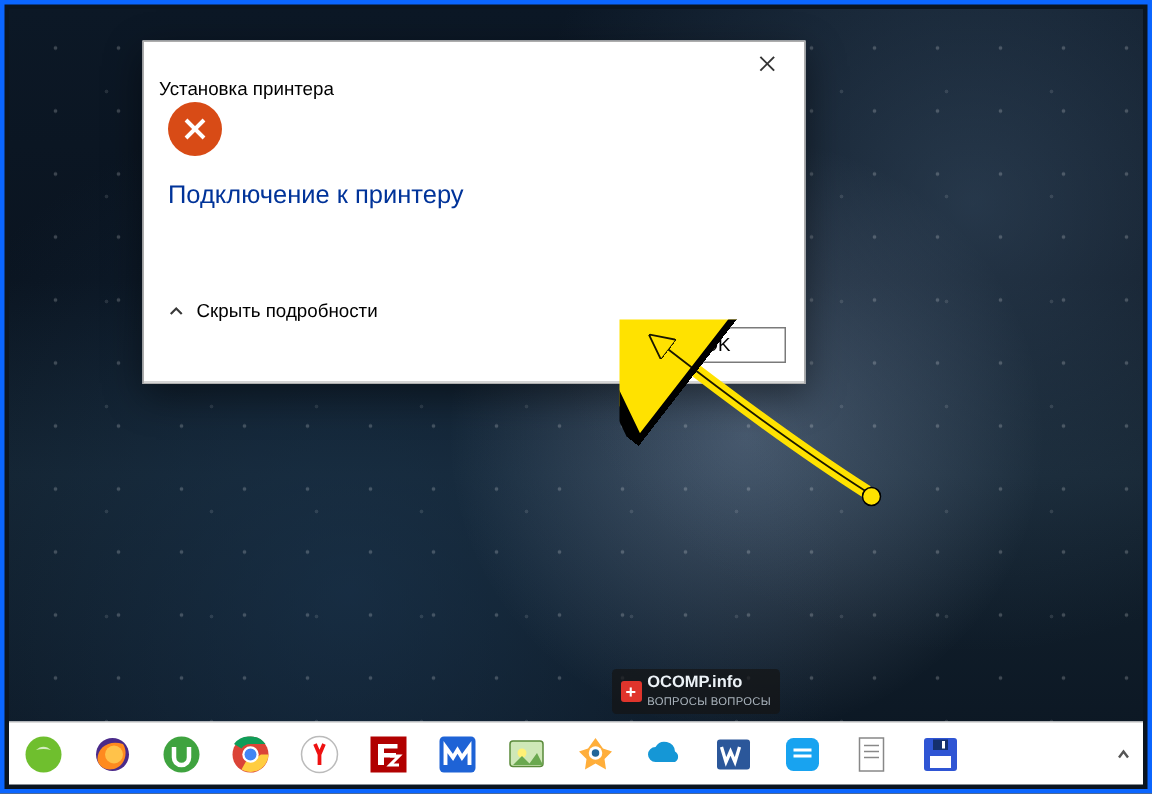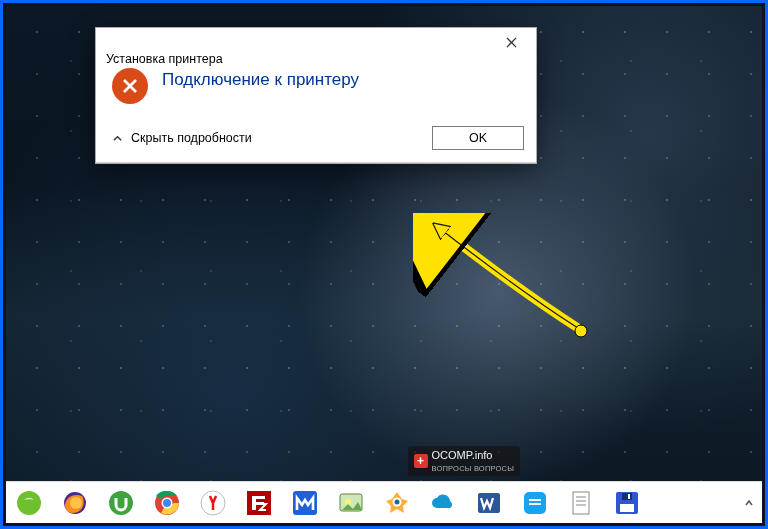--- a/index.html
+++ b/index.html
@@ -48,21 +48,21 @@
   .titlebar .title { font-size: 12.5px; margin-top: 33px; }
   .close-btn {
     width: 38px; height: 22px;
     display:flex; align-items:center; justify-content:center;
     color:#222;
   }
   .close-btn svg { width:11px; height:11px; stroke:#333; stroke-width:1.4; }
 
   .body1 {
     display:flex; align-items:flex-start;
-    padding: 12px 18px 14px 16px; gap: 14px;
+    padding: 12px 18px 14px 16px; gap: 14px; flex-direction: column;
   }
   .err-badge {
     width: 36px; height: 36px; border-radius:50%;
     background: #d84b16;
     display:flex; align-items:center; justify-content:center;
     flex: 0 0 36px;
   }
   .err-badge svg { width:16px; height:16px; stroke:#fff; stroke-width:2.6; }
   .body1 .texts { padding-top: 2px; }
   .heading { color:#003399; font-size:17px; margin-bottom:10px; }
@@ -71,21 +71,21 @@
   .actions {
     display:flex; align-items:center; justify-content:space-between;
     padding: 8px 12px 10px 16px;
   }
   .details-toggle { display:flex; align-items:center; gap:8px; cursor:default; }
   .details-toggle svg { width:11px; height:11px; stroke:#3a3a3a; stroke-width:1.6; fill:none; }
   .ok-btn {
     min-width: 92px; height: 24px;
     border: 1px solid #7a7a7a; background:#fff;
     font-size:12.5px; cursor:default;
-    display:flex; align-items:center; justify-content:center;
+    display:flex; align-items:center; justify-content:center;margin-top:46px;
   }
 
   .divider { height:1px; background:#d5d5d5; margin: 2px 0 0 0; }
 
   .details-pane { padding: 8px 10px 10px 10px; }
   .highlight {
     background: #f6ea29;
     padding: 2px 3px;
     font-size: 13px; color:#000;
     display:inline-block;
@@ -176,21 +176,21 @@
       </marker>
     </defs>
     <path d="M165,115 Q110,80 30,18" fill="none" stroke="#ffe200" stroke-width="9" marker-end="url(#ah)"></path>
     <path d="M165,115 Q110,80 30,18" fill="none" stroke="#000" stroke-width="1.2" marker-end="url(#ah)" opacity=".9"></path>
     <circle cx="168" cy="118" r="6" fill="#ffe200" stroke="#000"></circle>
   </svg>
 
   <div class="wm">
     <span class="plus">+</span>
     <span>
-      <span style="font-weight:normal">OCOMP.info</span><br>
+      <span style="font-weight:bold">OCOMP.info</span><br>
       <span class="sub">ВОПРОСЫ ВОПРОСЫ</span>
     </span>
   </div>
 
   <div class="taskbar">
     <div class="tb-item">
       <svg width="26" height="26" viewBox="0 0 26 26">
           <circle cx="13" cy="13" r="12" fill="#6fbf2e"></circle>
           <path d="M8 10c3-3 7-3 10 0-3-1-7-1-10 0z" fill="#fff" opacity=".7"></path>
         </svg>

